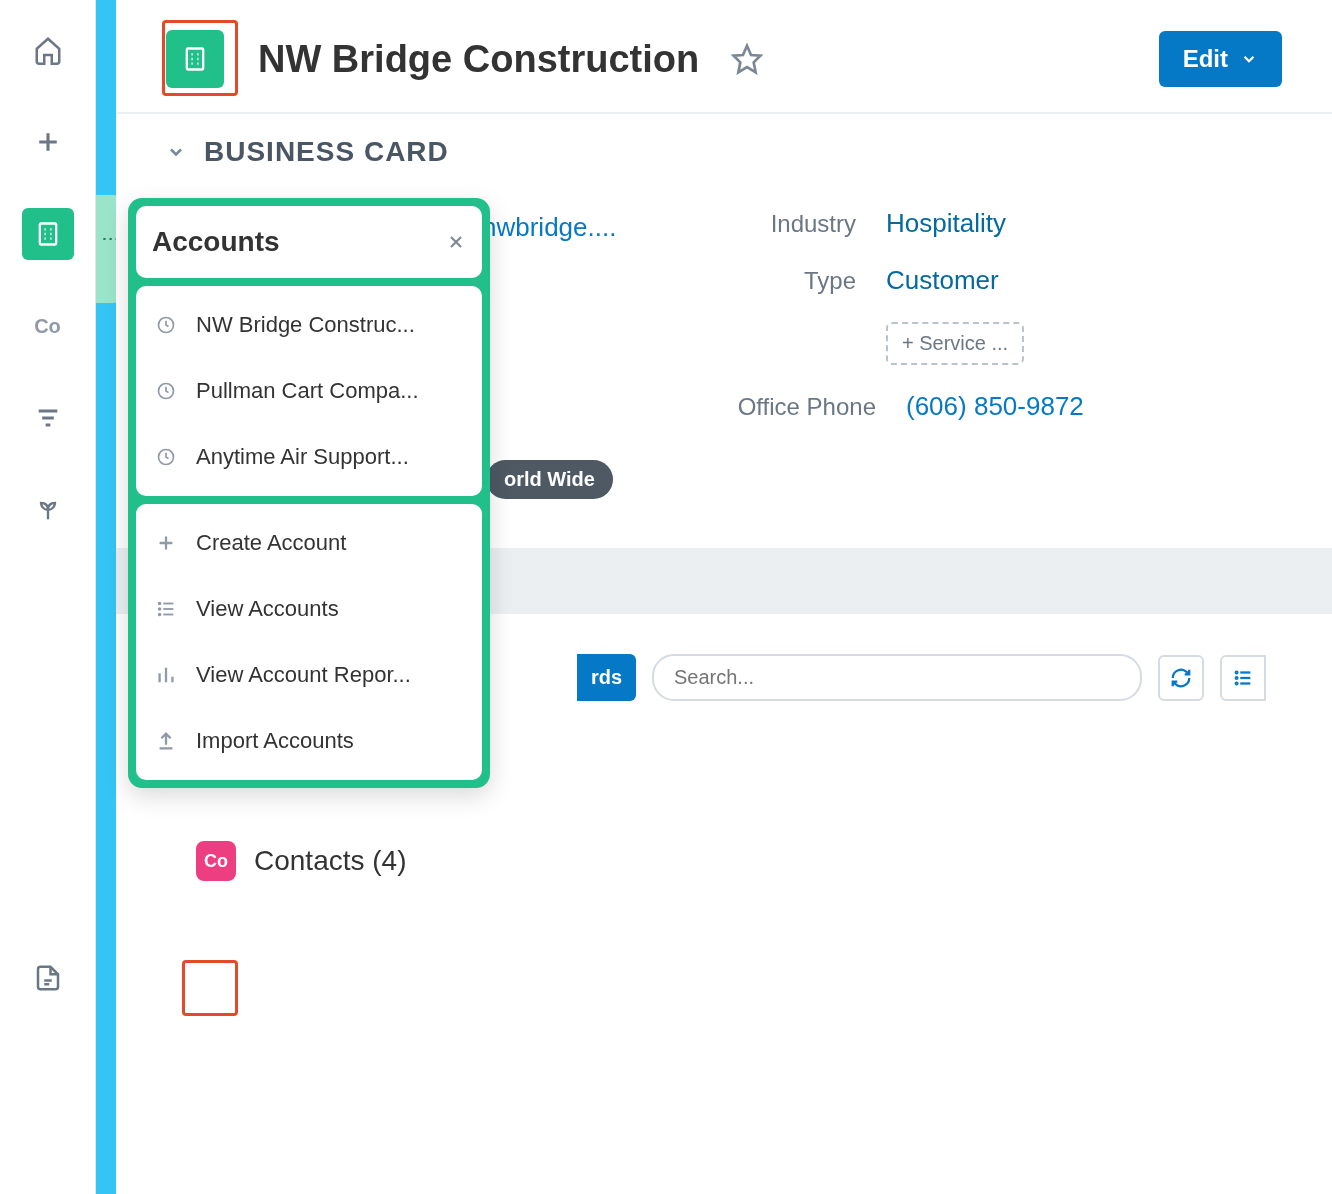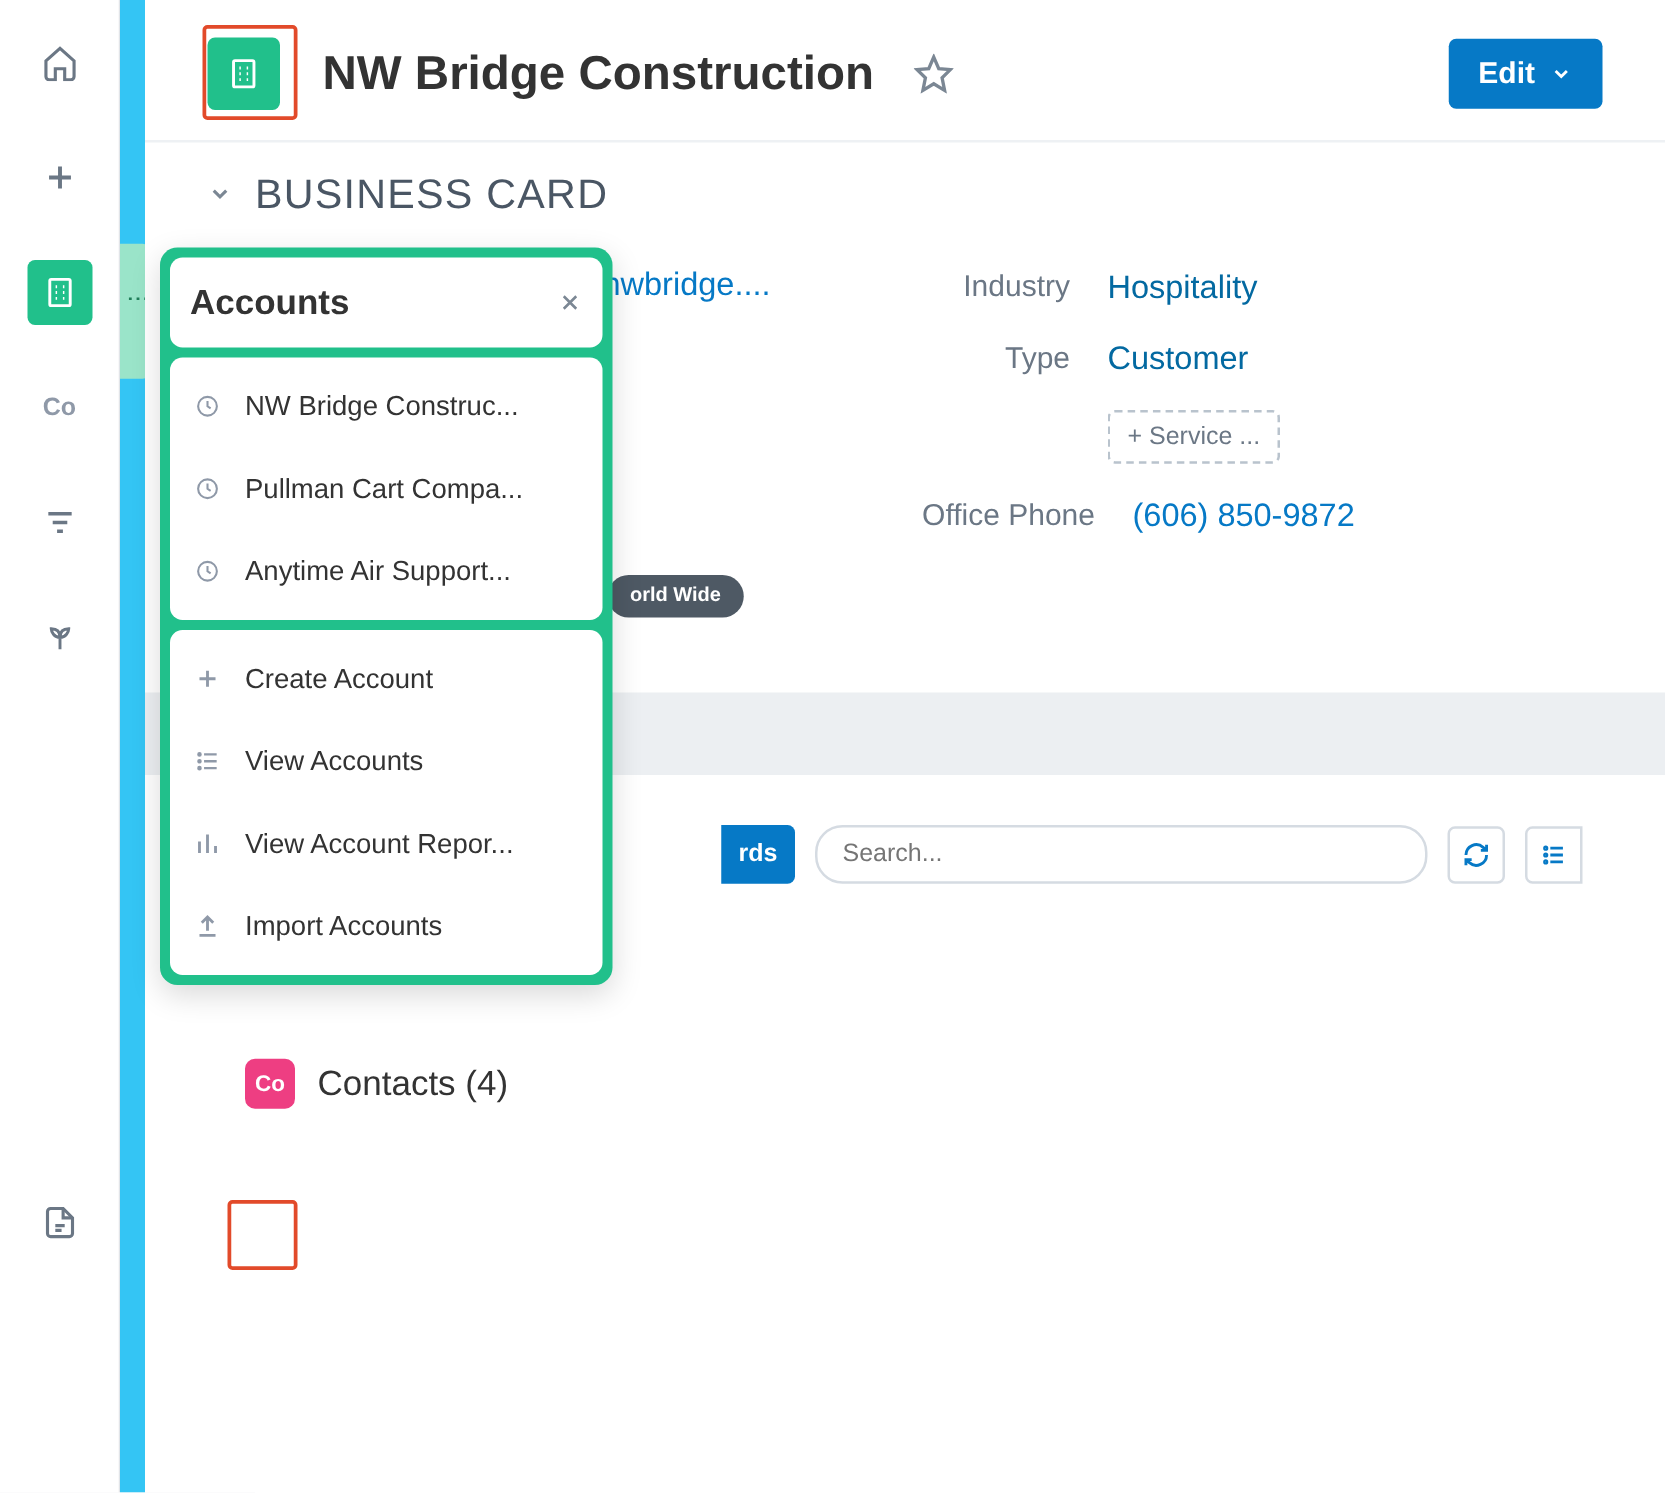--- a/index.html
+++ b/index.html
@@ -119,21 +119,21 @@
       align-items:center;
       gap:12px;
     }
     .section-head {
       padding: 22px 50px 10px 50px;
       display:flex;
       align-items:center;
       gap:18px;
     }
     .chev { color:#7b8794; font-size:18px;}
-    .section-title { font-size:33px; font-weight:400; letter-spacing:1px; color:#4a5664; }
+    .section-title { font-size:28px; font-weight:700; letter-spacing:1px; color:#4a5664; }
     .fields {
       padding: 30px 32px 10px 560px;
     }
     .frow {
       display:flex;
       align-items:center;
       margin-bottom: 26px;
     }
     .flabel {
       width: 180px;
@@ -150,21 +150,21 @@
       color:#6b7785;
       padding: 8px 14px;
       font-size:20px;
       background:#fff;
     }
     .pill {
       background:#4e5964;
       color:#fff;
       border-radius: 20px;
       padding:8px 18px;
-      font-size:16px;
+      font-size:20px;
       font-weight:600;
       display:inline-block;
     }
     .band {
       background:#eceff2;
       height: 66px;
       margin-top: 90px;
     }
     .related-controls {
       margin-top: 30px;

